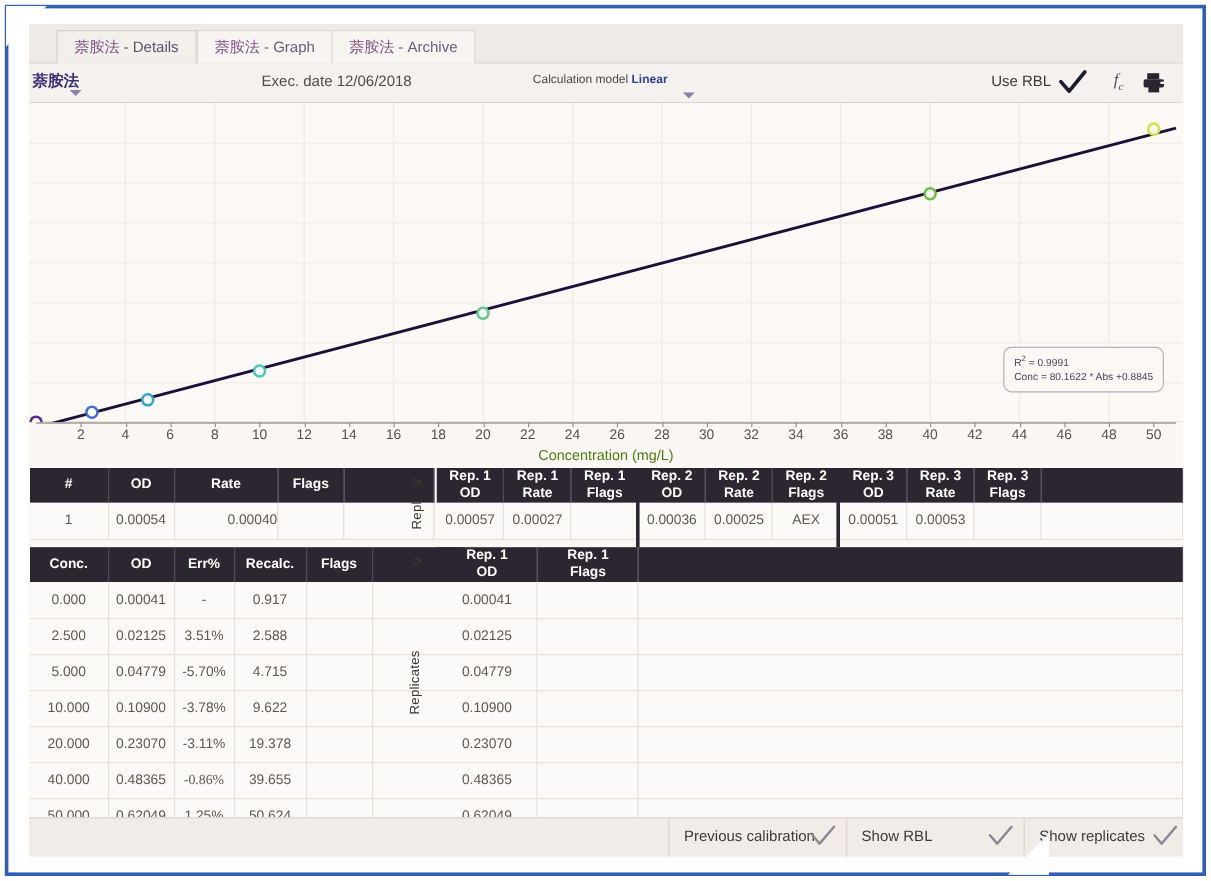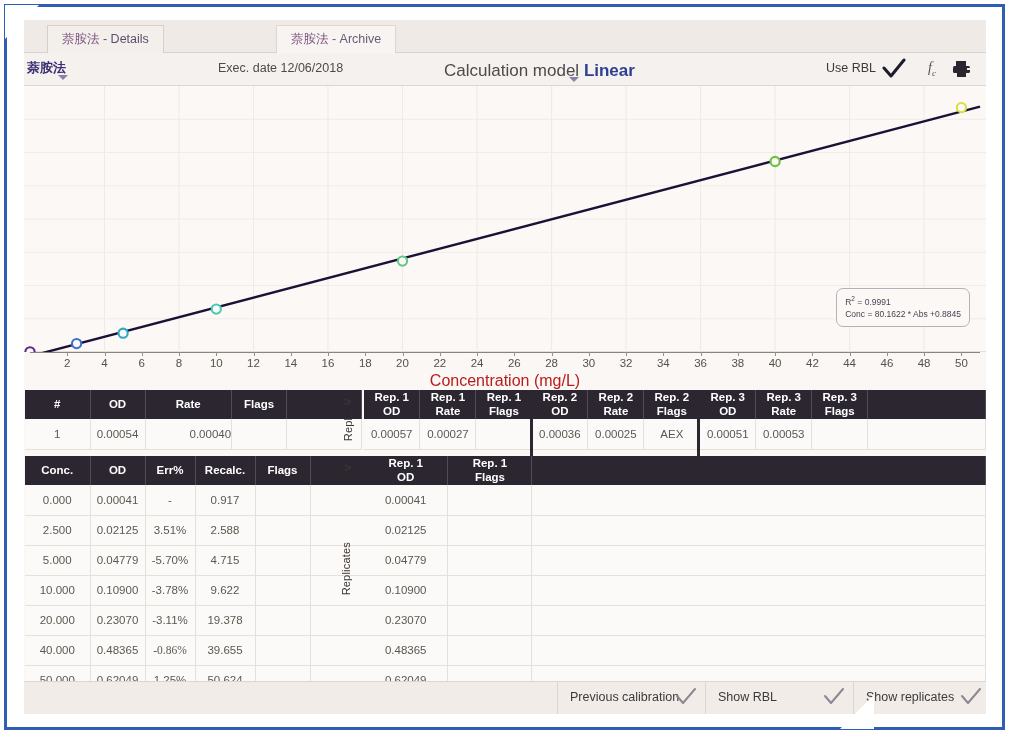--- a/index.html
+++ b/index.html
@@ -116,21 +116,21 @@
     border-left: 5px solid transparent;
     border-right: 5px solid transparent;
     border-top: 5px solid #8c7fa8;
   }
   #exec-date {
     position: absolute; left: 194px; top: 8px;
     font-size: 12.5px; color: #4b4b4b;
   }
   #calc-model-wrap {
     position: absolute; left: 420px; top: 8px;
-    font-size: 17px; color: #4b4b4b;
+    font-size: 10px; color: #4b4b4b;
   }
   #calc-model-value { color: #2e3f93; font-weight: bold; }
   #calc-caret {
     position: absolute; left: 545px; top: 24px;
     width: 0; height: 0;
     border-left: 5px solid transparent;
     border-right: 5px solid transparent;
     border-top: 5px solid #8c7fa8;
   }
   #use-rbl-label {
@@ -182,21 +182,21 @@
     font-size: 11.5px; color: #55504c;
     transform: translateX(-50%);
   }
   .tick-mark {
     position: absolute; top: 0;
     width: 1px; height: 4px; background: #9a8f86;
   }
   #axis-title {
     position: absolute; left: 50%; top: 20px;
     transform: translateX(-50%);
-    font-size: 16px; color: #b91c1c;
+    font-size: 12px; color: #4d7c0f;
   }
 
   
   .tbl-block { position: relative; background: #faf7f5; }
   table.grid { border-collapse: collapse; table-layout: fixed; }
   table.grid th {
     background: #2b2630;
     color: #ffffff;
     font-size: 11.5px;
     font-weight: bold;
@@ -262,20 +262,23 @@
   <div id="corner-peel-tl-shade"></div>
   <div id="corner-peel-tl"></div>
   <div id="corner-peel-br-shade"></div>
   <div id="corner-peel-br"></div>
 
   <div id="app-window">
 
     <div id="tab-strip">
       <div class="tab active" id="tab-0">
         <span class="cjk">萘胺法</span><span> - Details</span>
+      </div>
+      <div class="tab" id="tab-1">
+        <span class="cjk">萘胺法</span><span> - Graph</span>
       </div>
       <div class="tab" id="tab-2">
         <span class="cjk">萘胺法</span><span> - Archive</span>
       </div>
     </div>
 
     <div id="header-bar">
       <div id="method-name">萘胺法</div>
       <div id="method-caret"></div>
 

